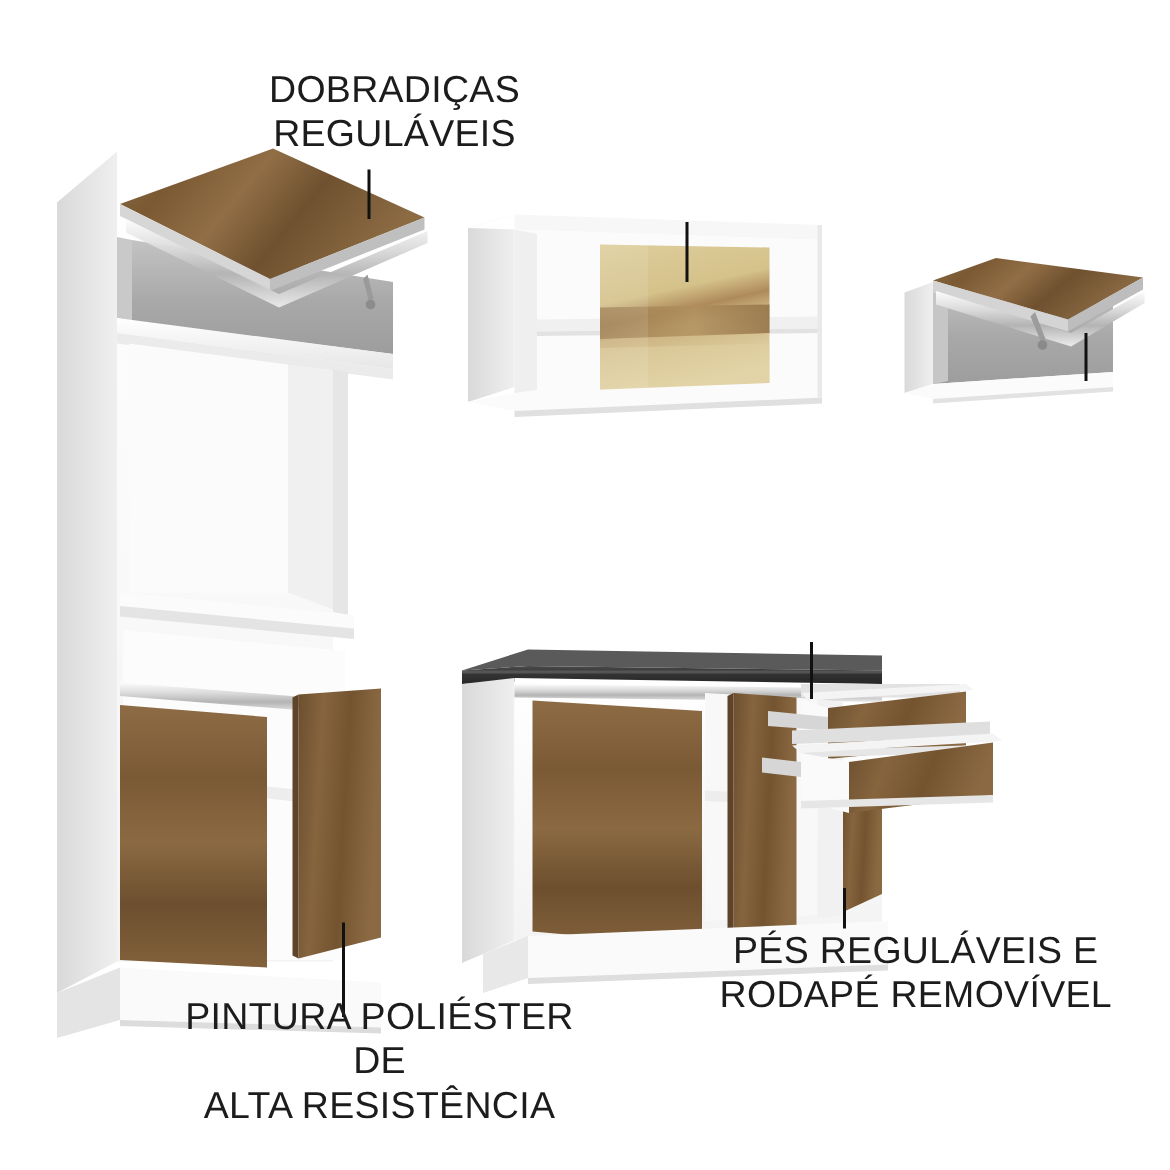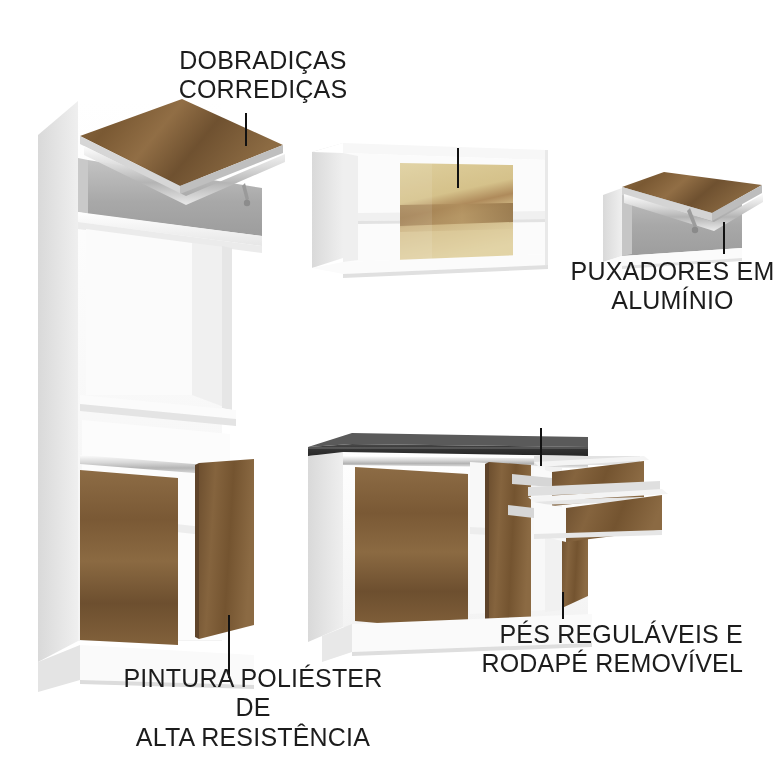--- a/index.html
+++ b/index.html
@@ -247,26 +247,24 @@
   </svg>
 
   <div class="leader" style="left:245px; top:113px; height:33px;"></div>
   <div class="leader" style="left:457px; top:148px; height:40px;"></div>
   <div class="leader" style="left:723px; top:222px; height:32px;"></div>
   <div class="leader" style="left:540px; top:428px; height:38px;"></div>
   <div class="leader" style="left:562px; top:592px; height:27px;"></div>
   <div class="leader" style="left:228px; top:615px; height:63px;"></div>
 
   <div class="callout" style="left:168px; top:46px; width:190px;">DOBRADIÇAS
-CORREDIÇAS</div>
-
-
-  <div class="callout" style="left:570px; top:257px; width:205px;">PUXADORES EM
-ALUMÍNIO</div>
-
-
-  <div class="callout" style="left:478px; top:620px; width:265px;text-align:right;">PÉS REGULÁVEIS E
+REGULÁVEIS</div>
+
+
+
+
+  <div class="callout" style="left:478px; top:620px; width:265px;">PÉS REGULÁVEIS E
 RODAPÉ REMOVÍVEL</div>
 
   <div class="callout" style="left:108px; top:664px; width:290px;">PINTURA POLIÉSTER DE
 ALTA RESISTÊNCIA</div>
 
 </div>
 
 </body></html>

